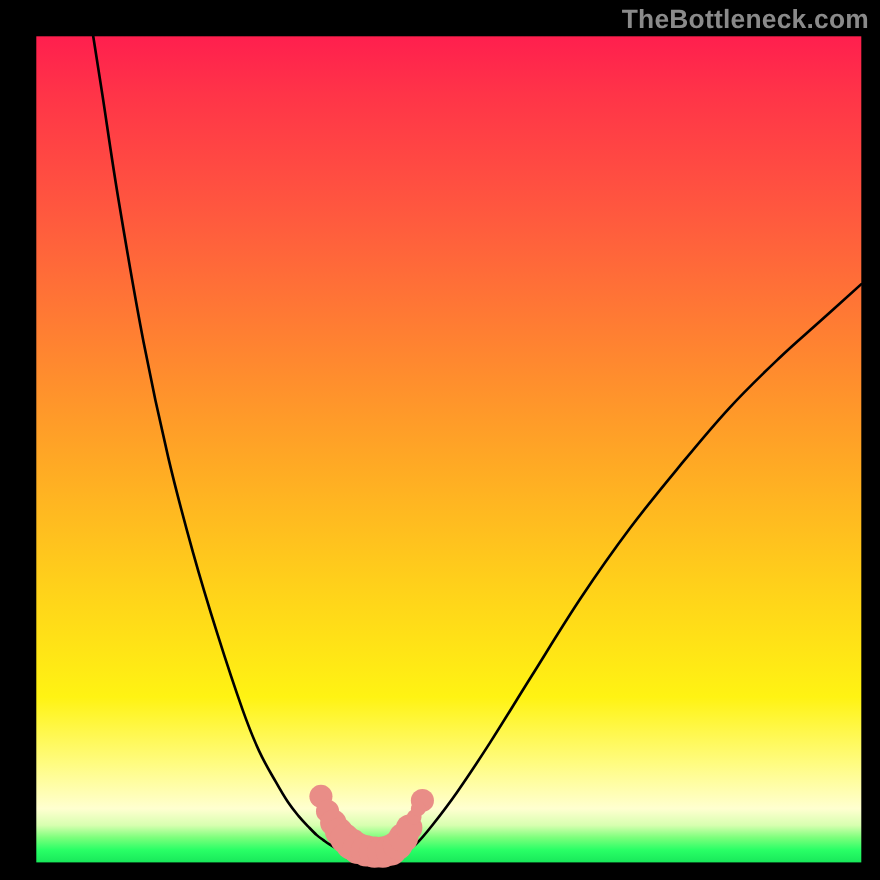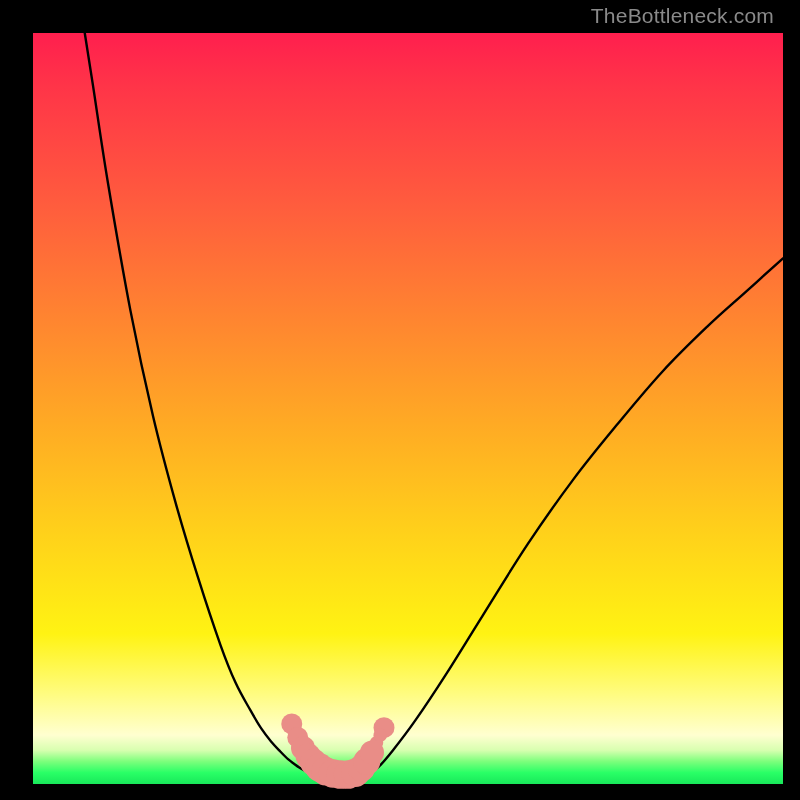--- a/index.html
+++ b/index.html
@@ -15,24 +15,24 @@
     position: absolute;
     left: 0;
     top: 0;
     width: 800px;
     height: 800px;
     background: #000;
   }
   .watermark {
     position: absolute;
     top: 4px;
-    right: 26px;
+    right: 10px;
     color: #8a8a8a;
-    font-size: 21px;
-    font-weight: 400;
+    font-size: 24px;
+    font-weight: 700;
     letter-spacing: 0.2px;
     z-index: 10;
   }
   .plot {
     position: absolute;
     left: 33px;
     top: 33px;
     width: 750px;
     height: 751px;
     

